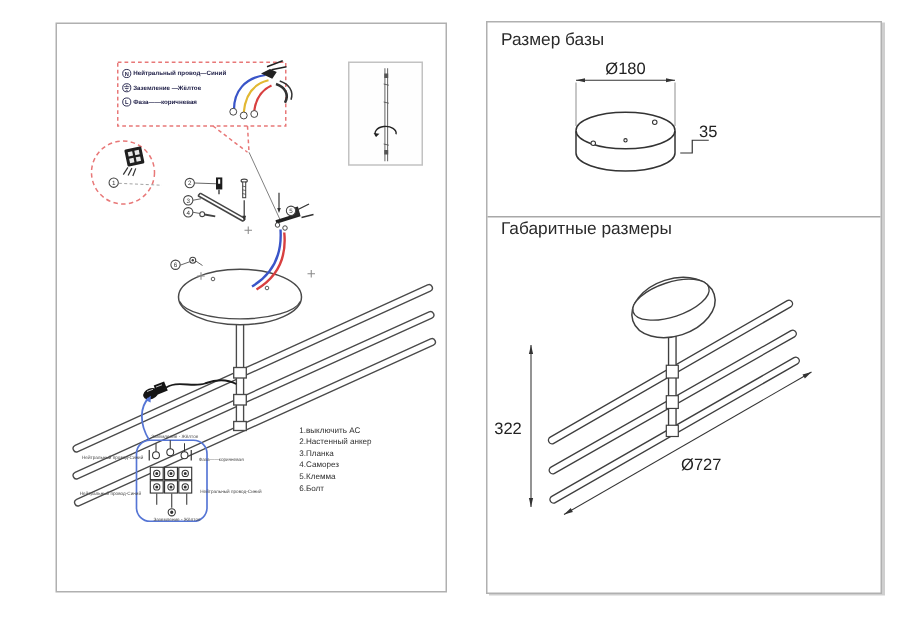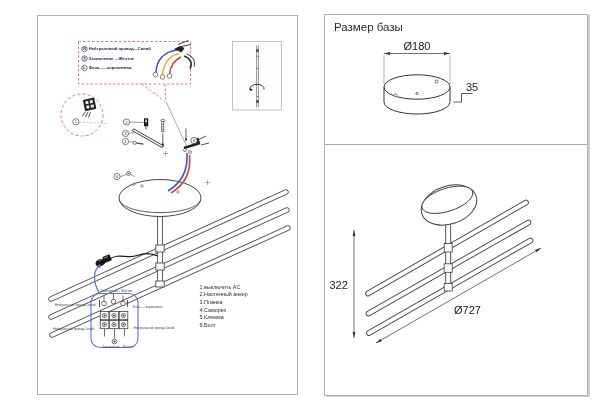--- a/index.html
+++ b/index.html
@@ -277,20 +277,21 @@
         <path d="M59,87 A 33 12 0 0 0 125,87" fill="none" stroke-width="1"></path>
         <circle cx="111.5" cy="66.5" r="1.5" stroke-width="0.7"></circle>
         <circle cx="70.5" cy="80.5" r="1.5" stroke-width="0.7"></circle>
         <circle cx="92" cy="78.5" r="1.1" stroke-width="0.7"></circle>
       </g>
       <path d="M147.5,78.5 L136.5,78.5 L136.5,87 L128.5,87" fill="none" stroke="#333" stroke-width="0.8"></path>
       <text x="141" y="76" class="dim-text">35</text>
     </svg>
 
     <div class="divider"></div>
+    <div class="section-title title-overall">Габаритные размеры</div>
 
     <svg width="262" height="226" viewBox="0 0 262 226" style="top:154px;">
 
       <g stroke-linecap="round">
         <line x1="43" y1="124.5" x2="201" y2="33.5" stroke="#3f3f3f" stroke-width="5.6"></line>
         <line x1="43" y1="124.5" x2="201" y2="33.5" stroke="#fff" stroke-width="3.8"></line>
         <line x1="43.5" y1="144.5" x2="203.5" y2="53.5" stroke="#3f3f3f" stroke-width="5.6"></line>
         <line x1="43.5" y1="144.5" x2="203.5" y2="53.5" stroke="#fff" stroke-width="3.8"></line>
         <line x1="44" y1="164" x2="205.5" y2="71.5" stroke="#3f3f3f" stroke-width="5.6"></line>
         <line x1="44" y1="164" x2="205.5" y2="71.5" stroke="#fff" stroke-width="3.8"></line>

